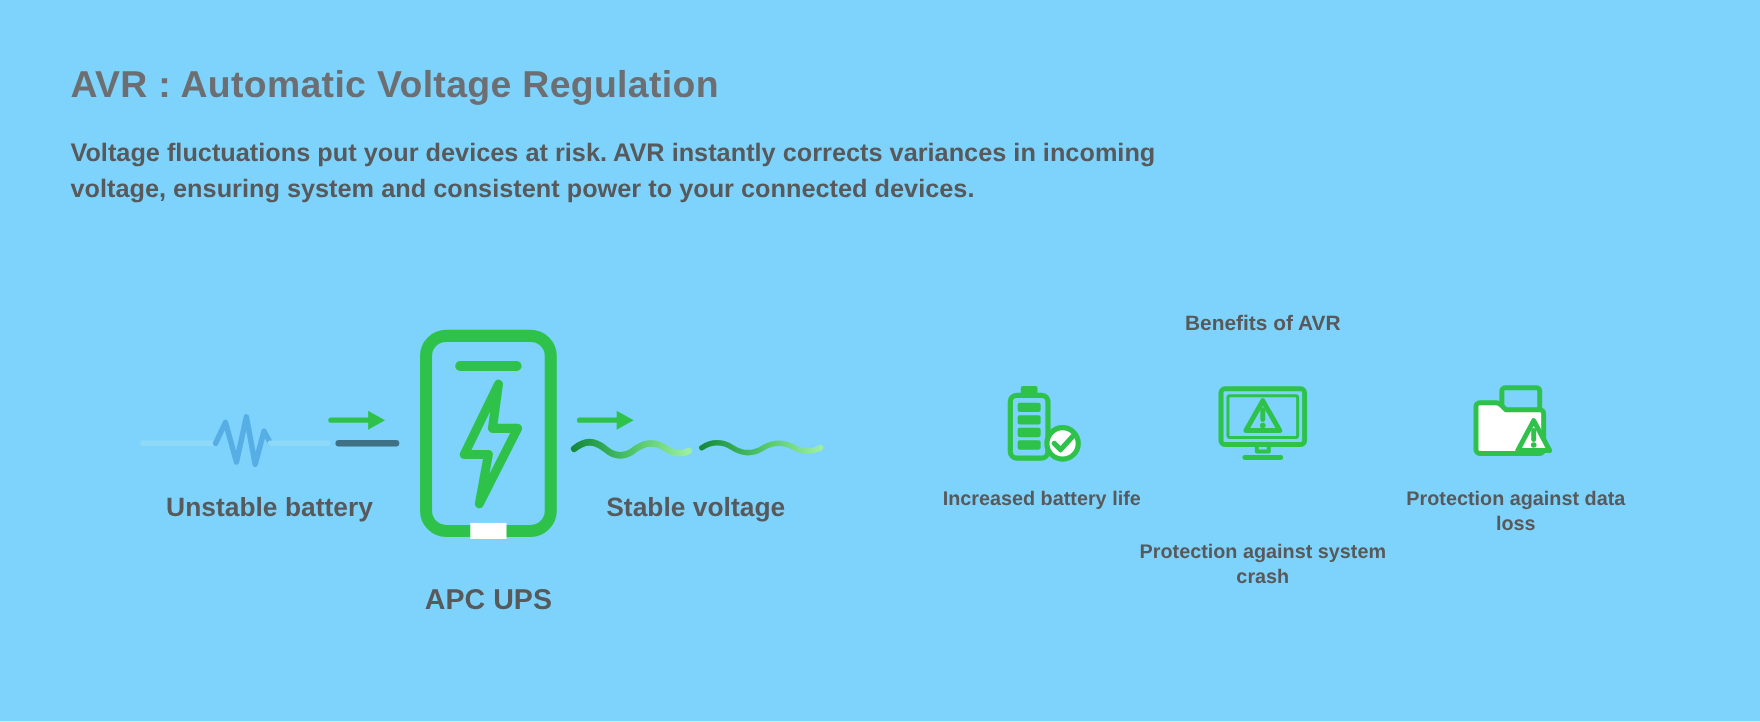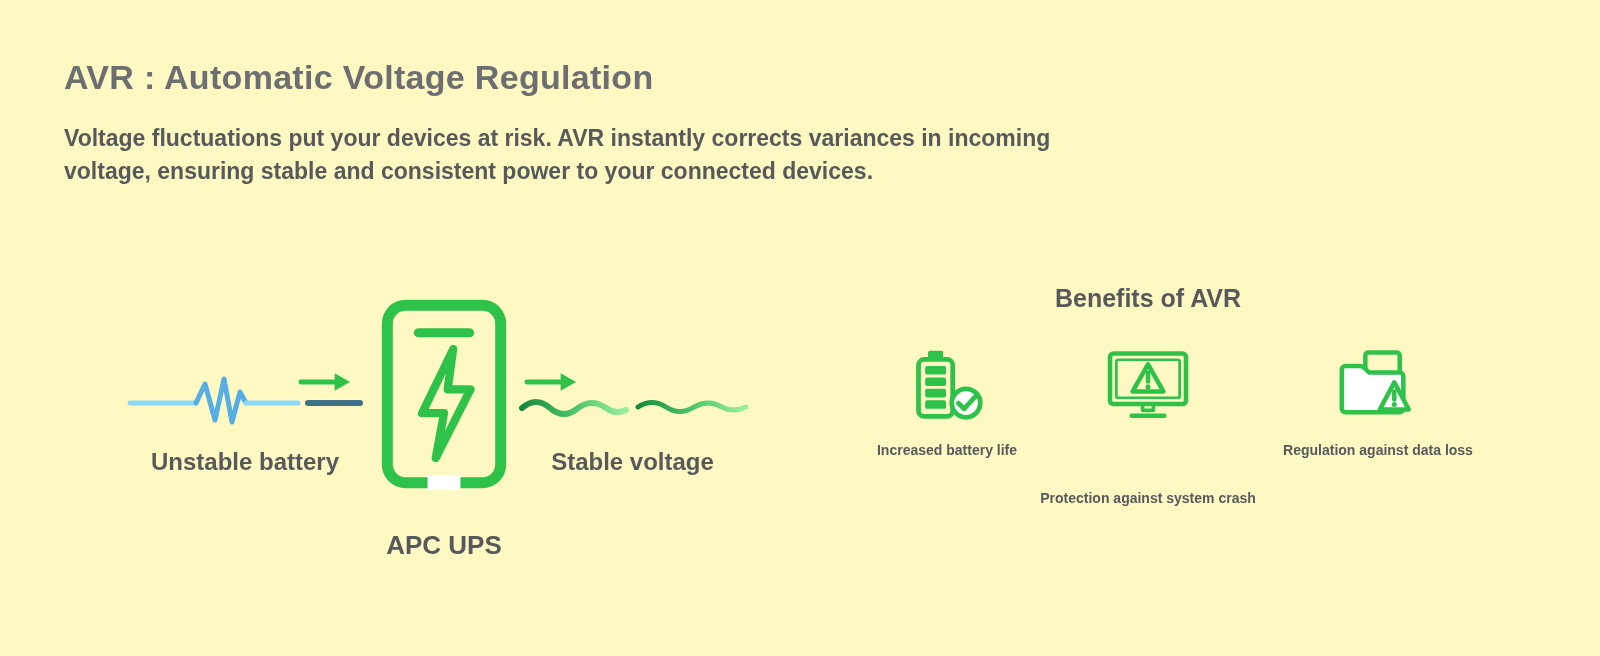--- a/index.html
+++ b/index.html
@@ -6,21 +6,21 @@
     --green:#2fc24a;
     --text_dark:#6d6e71;
     --text_body:#58595b;
     --blue_light:#8ed9f7;
     --blue_mid:#57aee5;
     --teal_dark:#3e7086;
   }
   *{margin:0;padding:0;box-sizing:border-box;}
   html,body{background:#fff;}
   body{font-family:"Liberation Sans", sans-serif;}
-  .canvas{position:relative;width:1600px;height:656px;background:#fef9c3;overflow:hidden;}
+  .canvas{position:relative;width:1600px;height:656px;background:#7dd3fc;overflow:hidden;}
 
   .title{
     position:absolute;left:64px;top:58px;
     font-size:34px;font-weight:700;color:var(--text_dark);
     letter-spacing:0.3px;
   }
   .desc{
     position:absolute;left:64px;top:122px;width:1010px;
     font-size:23px;font-weight:600;color:var(--text_body);line-height:1.42;
   }
@@ -28,46 +28,46 @@
   .abs{position:absolute;}
 
   .flow-label{
     position:absolute;
     font-size:24px;font-weight:700;color:var(--text_body);
     text-align:center;
   }
 
   .benefits-heading{
     position:absolute;left:1016px;top:284px;width:264px;
-    text-align:center;font-size:25px;font-weight:700;color:var(--text_body);
+    text-align:center;font-size:19px;font-weight:700;color:var(--text_body);
   }
   .benefit-item{
     position:absolute;display:flex;flex-direction:column;align-items:center;
   }
   .benefit-icon{height:76px;display:flex;align-items:flex-end;justify-content:center;}
   .benefit-label{
     margin-top:18px;text-align:center;
-    font-size:14px;font-weight:700;color:var(--text_body);line-height:1.28;
+    font-size:18px;font-weight:700;color:var(--text_body);line-height:1.28;
   }
 
   
   .stk-green{stroke:var(--green);fill:none;}
   .fill-green{fill:var(--green);}
   .stk-blue-light{stroke:var(--blue_light);fill:none;}
   .stk-blue-mid{stroke:var(--blue_mid);fill:none;}
   .stk-teal{stroke:var(--teal_dark);fill:none;}
   .fill-white{fill:#ffffff;}
 </style>
 </head>
 <body>
 
 <div class="canvas">
 
   <h1 class="title">AVR : Automatic Voltage Regulation</h1>
-  <p class="desc">Voltage fluctuations put your devices at risk. AVR instantly corrects variances in incoming voltage, ensuring stable and consistent power to your connected devices.</p>
+  <p class="desc">Voltage fluctuations put your devices at risk. AVR instantly corrects variances in incoming voltage, ensuring system and consistent power to your connected devices.</p>
 
   <svg class="abs" style="left:126px;top:372px;" width="238" height="62" viewBox="0 0 238 62">
     <path class="stk-blue-light" stroke-width="5" stroke-linecap="round" d="M4 31 H70"></path>
     <path class="stk-blue-mid" stroke-width="5" stroke-linecap="round" stroke-linejoin="round" d="M70 31 L79 12 L89 48 L98 7 L106 50 L114 20 L120 31"></path>
     <path class="stk-blue-light" stroke-width="5" stroke-linecap="round" d="M120 31 H172"></path>
     <path class="stk-teal" stroke-width="6" stroke-linecap="round" d="M182 31 H234"></path>
   </svg>
 
   <svg class="abs" style="left:298px;top:370px;" width="54" height="24" viewBox="0 0 56 24">
     <line class="stk-green" stroke-width="5" stroke-linecap="round" x1="3" y1="12" x2="40" y2="12"></line>
@@ -138,16 +138,16 @@
   <div class="benefit-item" style="left:1258px;top:348px;width:240px;">
     <div class="benefit-icon">
       <svg width="84" height="76" viewBox="0 0 92 84">
         <rect class="stk-green" x="32" y="5" width="38" height="28" rx="3" stroke-width="5"></rect>
         <path class="stk-green" style="fill:#fff;" stroke-width="5" stroke-linejoin="round" d="M6 24 a4 4 0 0 1 4 -4 h16 c3 0 4 1 6 3 l4 4 h34 a4 4 0 0 1 4 4 v36 a4 4 0 0 1 -4 4 H10 a4 4 0 0 1 -4 -4 Z"></path>
         <path class="stk-green" style="fill:#fff;" stroke-width="5" stroke-linejoin="round" d="M64 38 L80 68 H48 Z"></path>
         <line class="stk-green" x1="64" y1="48" x2="64" y2="57" stroke-width="5" stroke-linecap="round"></line>
         <circle class="fill-green" cx="64" cy="62.5" r="2.8"></circle>
       </svg>
     </div>
-    <div class="benefit-label">Regulation against data loss</div>
+    <div class="benefit-label">Protection against data loss</div>
   </div>
 
 </div>
 
 </body></html>

